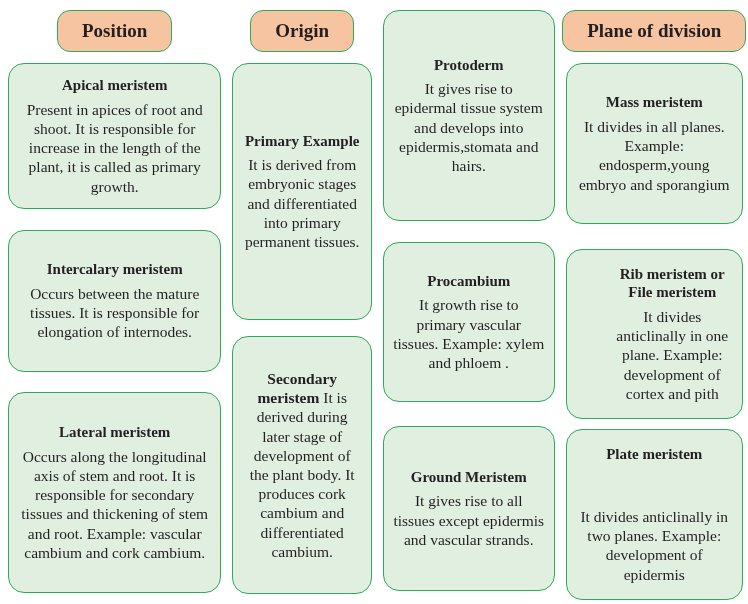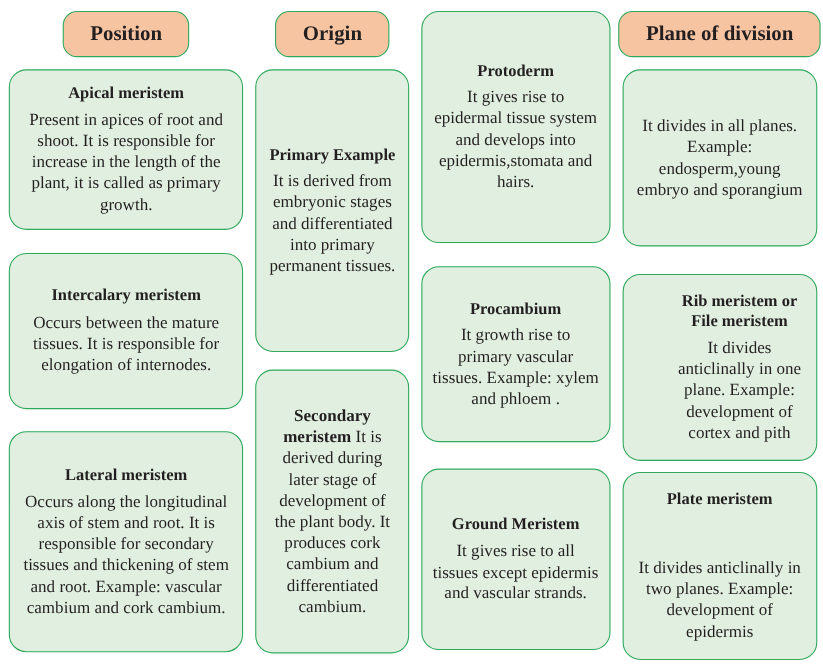--- a/index.html
+++ b/index.html
@@ -119,20 +119,21 @@
     </div>
     <div class="card c3b3">
       <p class="title">Ground Meristem</p>
       <p class="body">It gives rise to all tissues except epidermis and vascular strands.</p>
     </div>
   </div>
 
   <div class="col col-4">
     <div class="header-pill">Plane of division</div>
     <div class="card c4b1">
+      <p class="title">Mass meristem</p>
       <p class="body">It divides in all planes. Example: endosperm,young embryo and sporangium</p>
     </div>
     <div class="card c4b2">
       <p class="title">Rib meristem or File meristem</p>
       <p class="body">It divides anticlinally in one plane. Example: development of cortex and pith</p>
     </div>
     <div class="card c4b3">
       <p class="title">Plate meristem</p>
       <p class="body">It divides anticlinally in two planes. Example: development of epidermis</p>
     </div>

